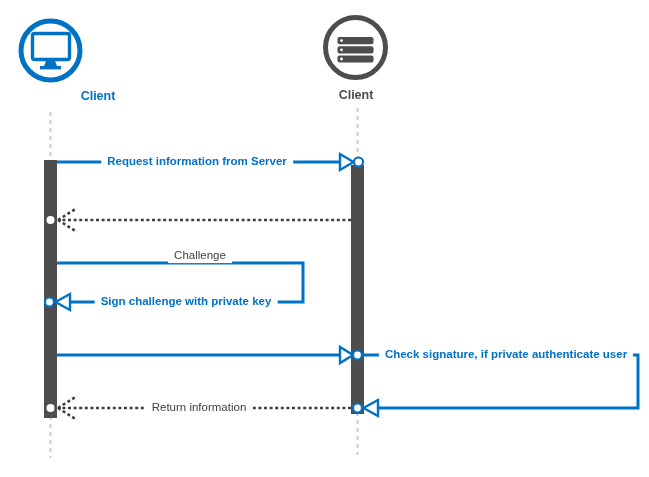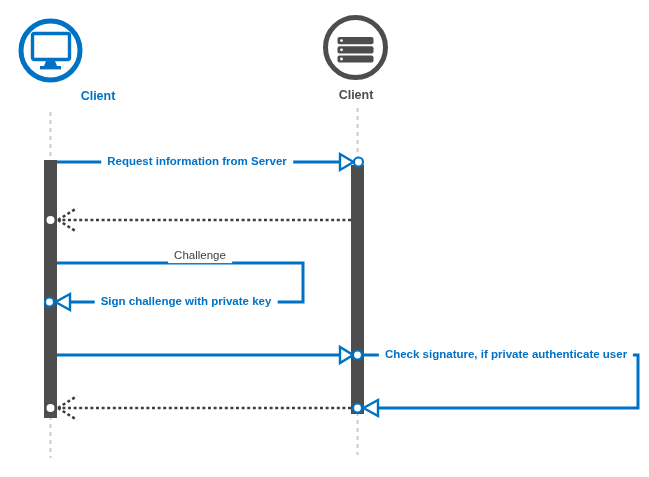--- a/index.html
+++ b/index.html
@@ -106,14 +106,15 @@
 
   <span class="msg-label msg-blue" style="left:197px;top:162px;">Request information from Server</span>
 
   <span class="msg-label msg-dark" style="left:200px;top:220px;margin-top:36px;">Challenge</span>
 
   <span class="msg-label msg-blue" style="left:186px;top:302px;">Sign challenge with private key</span>
 
 
   <span class="msg-label msg-blue" style="left:506px;top:355px;">Check signature, if private authenticate user</span>
 
+  <span class="msg-label msg-dark" style="left:199px;top:408px;">Return information</span>
 
 </div>
 
 </body></html>

